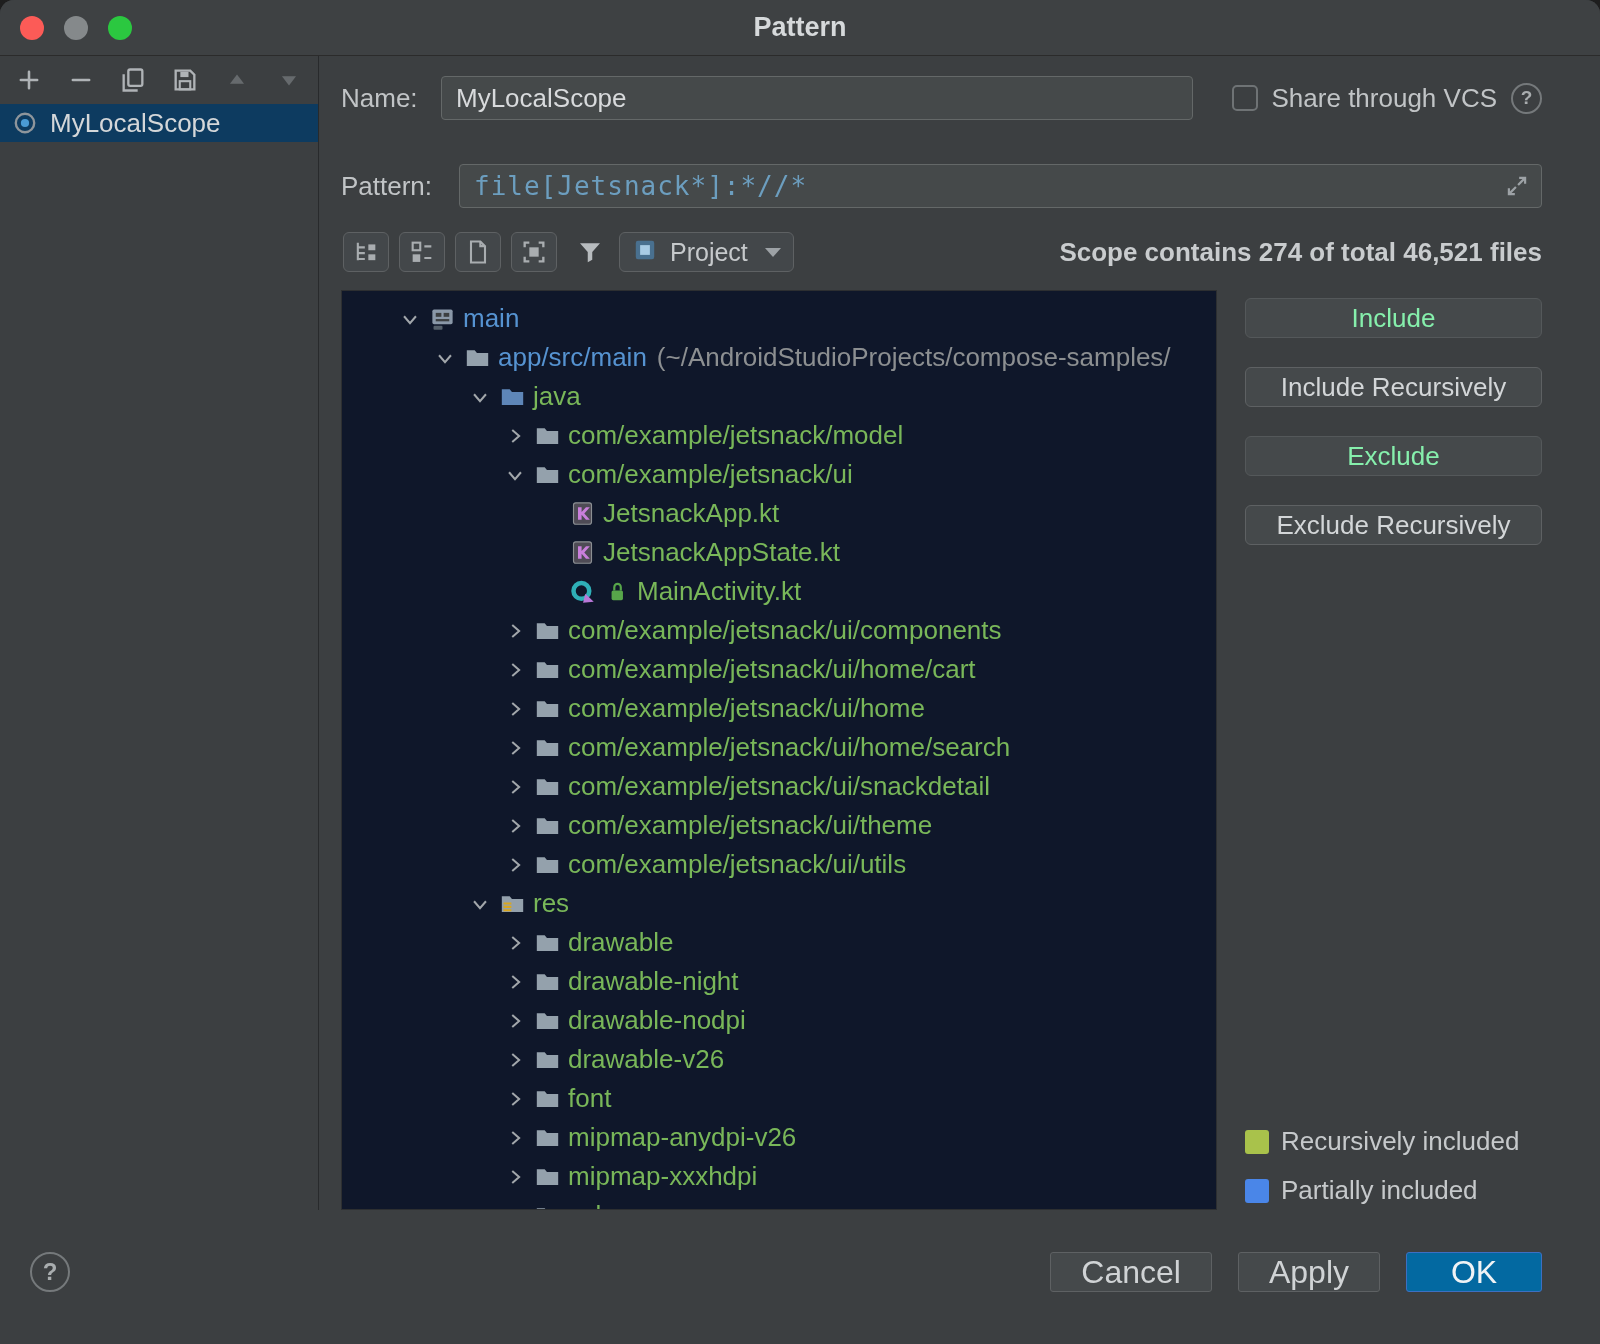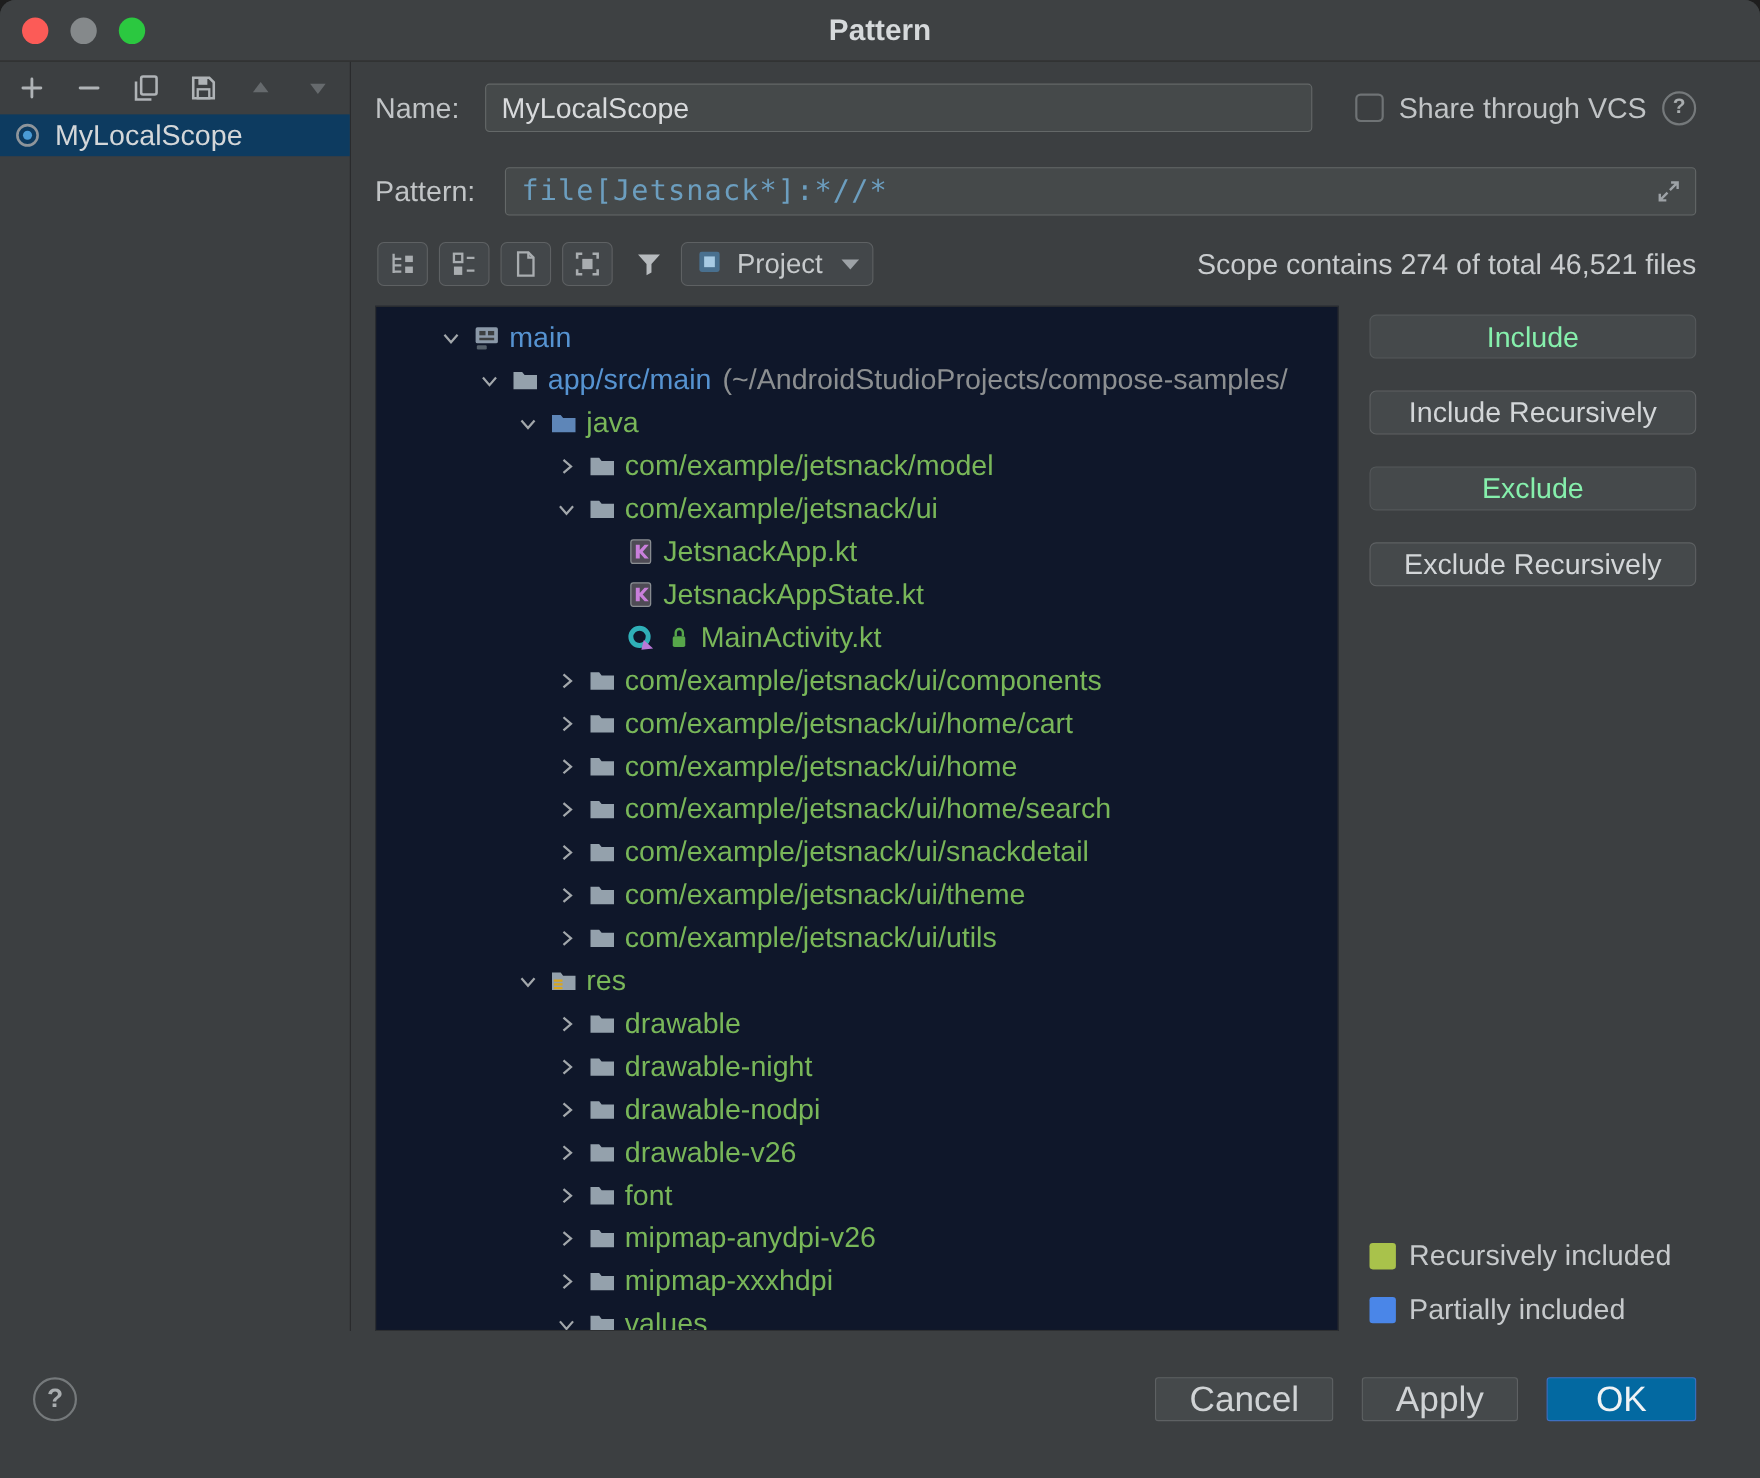--- a/index.html
+++ b/index.html
@@ -22,21 +22,21 @@
   .sb-toolbar { height:48px; display:flex; align-items:center; gap:10px; padding:0 8px; }
   .sb-btn { width:42px; height:38px; display:flex; align-items:center; justify-content:center; cursor:default; }
   .sb-btn.dim { opacity:.6; }
   .scope-item { height:38px; display:flex; align-items:center; gap:12px; padding:0 12px; font-size:26px; color:#D4D7D9; white-space:nowrap; }
   .scope-item.selected { background:#0D3B60; }
   .scope-ic { display:flex; align-items:center; }
 
   
   .main { flex:1 1 auto; display:flex; flex-direction:column; padding:20px 58px 0 22px; min-width:0; }
   .form-row { display:flex; align-items:center; }
-  .name-row { margin-bottom:32px; }
+  .name-row { margin-bottom:44px; }
   .label { font-size:26px; color:#C1C4C6; }
   .name-label { width:100px; flex:0 0 100px; }
   .pattern-label { width:118px; flex:0 0 118px; }
   .input { background:#45494A; border:1px solid #646868; border-radius:4px; height:44px; font-size:26px; color:#D8DADC; padding:0 14px; outline:none; }
   .name-input { width:752px; font-family:"Liberation Sans",sans-serif; }
   .vcs-group { margin-left:auto; display:flex; align-items:center; gap:14px; }
   .checkbox { width:26px; height:26px; border:2px solid #6F7375; border-radius:5px; background:transparent; }
   .help-circle { display:inline-flex; align-items:center; justify-content:center; border-radius:50%; border:2px solid #75797B; color:#A9ADAF; font-weight:700; }
   .help-circle.small { width:31px; height:31px; font-size:19px; }
   .help-circle.big { width:40px; height:40px; font-size:24px; }
@@ -45,21 +45,21 @@
   .expand { position:absolute; right:12px; top:9px; }
 
   
   .toolbar-row { margin-top:24px; height:40px; display:flex; align-items:center; }
   .view-buttons { display:flex; gap:10px; margin-left:2px; }
   .view-btn { width:46px; height:40px; border:1px solid #5E6163; border-radius:6px; background:#43474A; display:flex; align-items:center; justify-content:center; }
   .filter-btn { width:42px; height:40px; display:flex; align-items:center; justify-content:center; margin:0 8px 0 12px; }
   .dropdown { height:40px; min-width:175px; border:1px solid #5E6163; border-radius:6px; background:#43474A; display:flex; align-items:center; gap:12px; padding:0 12px; }
   .dd-label { font-size:25px; color:#C6C9CB; }
   .caret { width:0; height:0; border-left:8px solid transparent; border-right:8px solid transparent; border-top:9px solid #9DA2A6; margin-left:auto; }
-  .summary { margin-left:auto; font-size:26px; color:#C9CCCE; white-space:nowrap; }
+  .summary { margin-left:auto; font-size:26px; color:#C9CCCE; white-space:nowrap;font-weight:bold; }
 
   
   .body-row { margin-top:18px; flex:1 1 auto; min-height:0; display:flex; gap:28px; }
   .tree { flex:1 1 auto; min-width:0; border:1px solid #2D2F31; background:#0f172a; overflow:hidden; padding-top:8px; }
   .tree-row { height:39px; display:flex; align-items:center; white-space:nowrap; }
   .chev-box { flex:0 0 34px; display:flex; align-items:center; justify-content:center; }
   .tree-icon { flex:0 0 30px; display:flex; align-items:center; justify-content:center; margin-right:6px; }
   .tree-icon2 { flex:0 0 28px; display:flex; align-items:center; justify-content:center; margin-right:6px; }
   .tree-label { font-size:26px; }
   .c-blue { color:#5693D1; }

